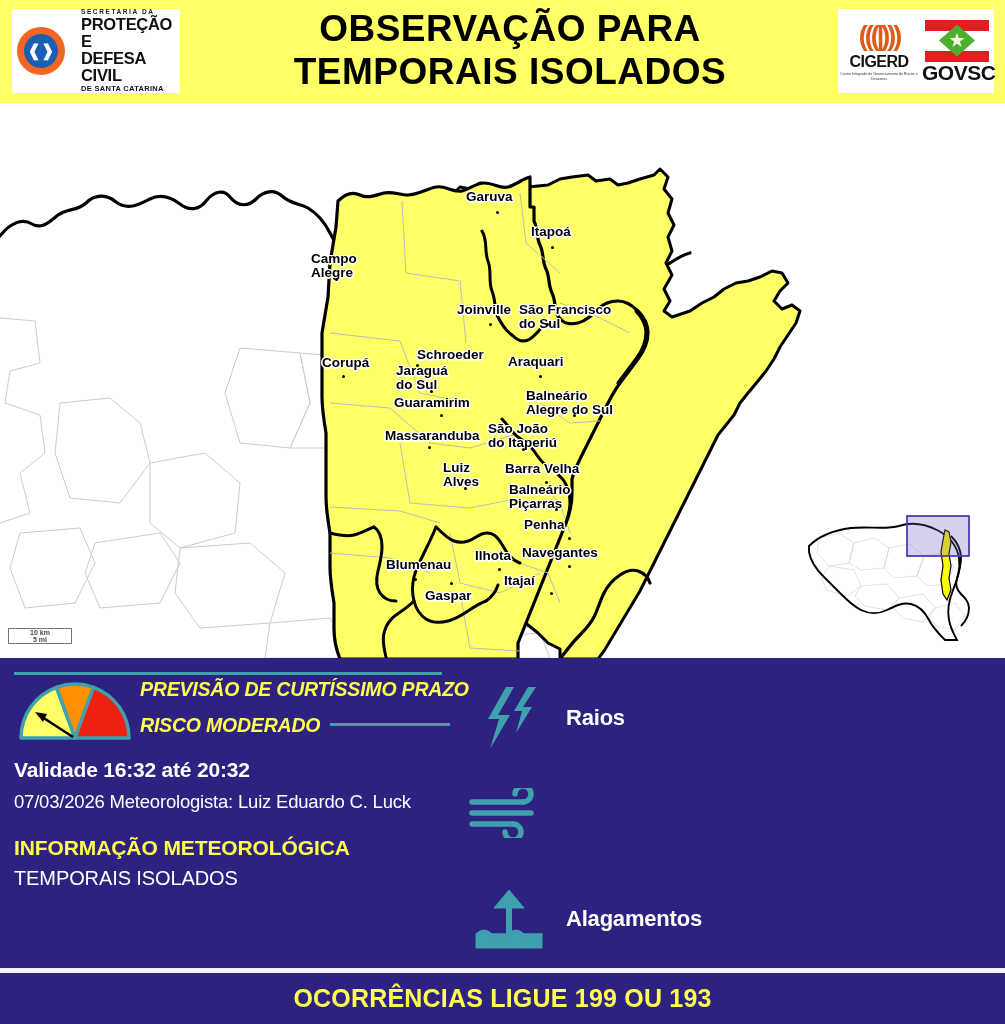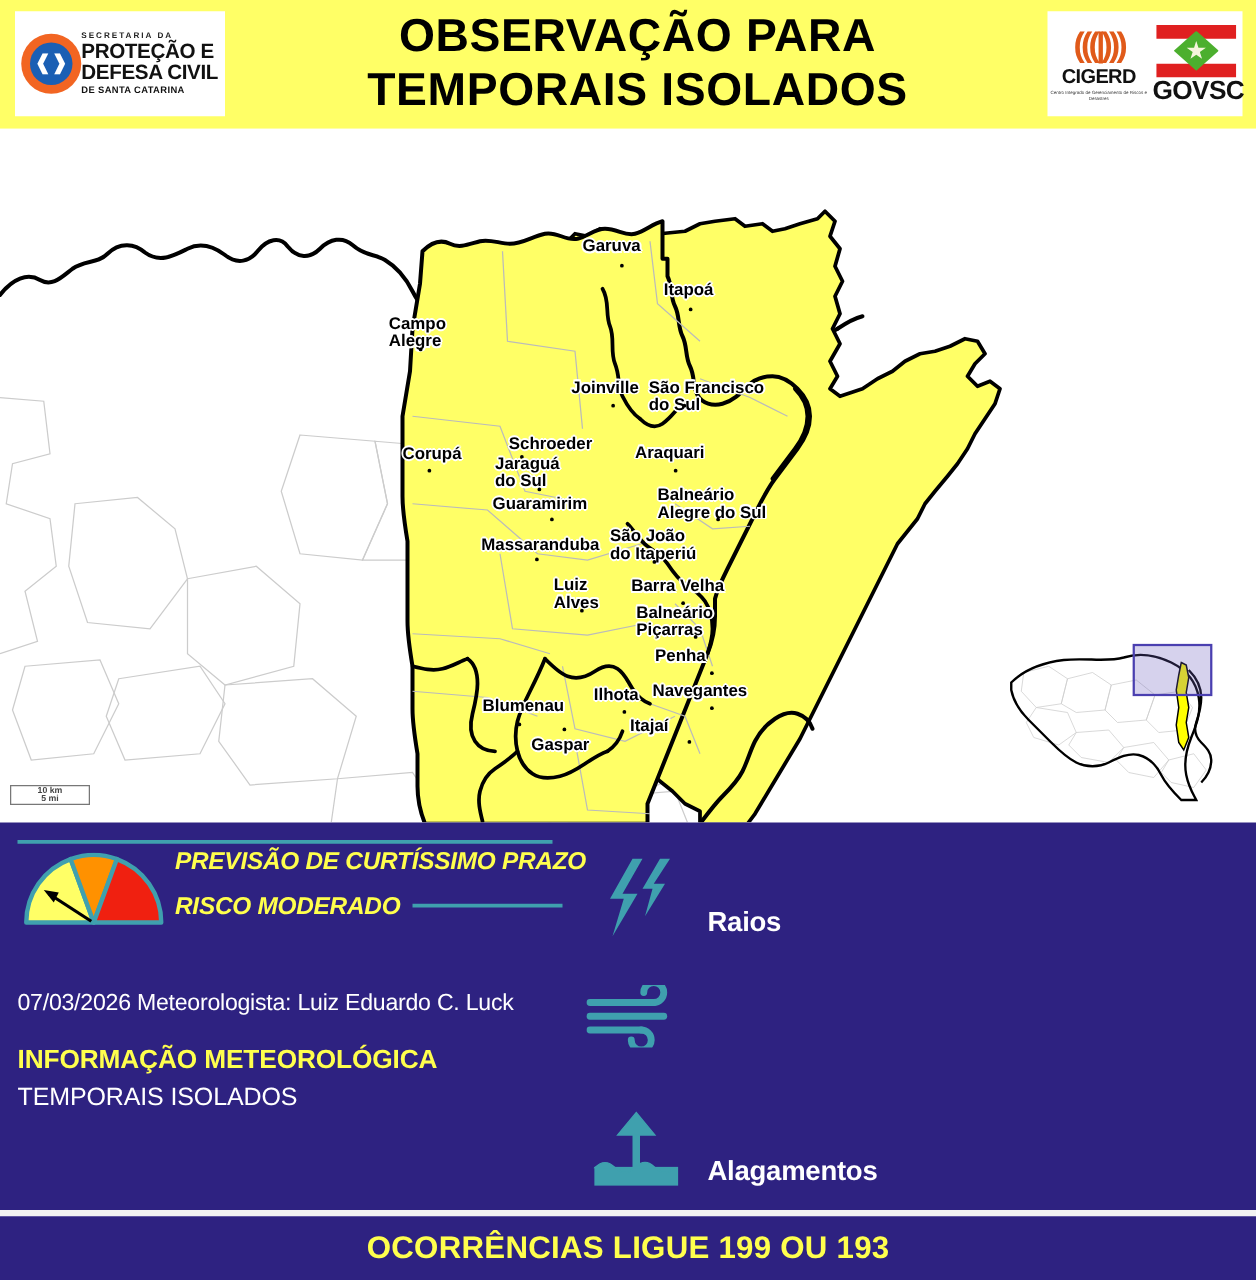--- a/index.html
+++ b/index.html
@@ -46,21 +46,21 @@
     width: 34px; height: 34px;
     border-radius: 50%;
     background: #1a5fb4;
     display: flex; align-items: center; justify-content: center;
     color: #ffffff;
     font-size: 16px;
     font-weight: bold;
     line-height: 1;
   }
   #logo-left-text {
-    margin-left: 0;
+    margin-left: 16px;
     line-height: 1;
   }
   .ll-sec {
     font-size: 6.5px;
     letter-spacing: 1.6px;
     color: #222222;
     font-weight: bold;
   }
   .ll-main {
     font-size: 16.5px;
@@ -261,21 +261,21 @@
     left: 14px; top: 209px;
     font-size: 20px;
     color: #ffffff;
     letter-spacing: -0.1px;
   }
 
   
   .hazard {
     position: absolute;
     display: flex;
-    align-items: flex-end;
+    align-items: center;
   }
   .hazard-icon {
     width: 82px;
     display: flex;
     align-items: center;
     justify-content: center;
     flex: 0 0 auto;
   }
   .hazard-label {
     font-size: 22px;
@@ -535,21 +535,21 @@
       <div class="city-dot" style="left: 335px; top: 278px;"></div>
       <div class="city-label" style="left: 457px; top: 303px;">
         <div>Joinville</div>
       </div>
       <div class="city-dot" style="left: 489px; top: 323px;"></div>
       <div class="city-label" style="left: 519px; top: 303px;">
         <div>São Francisco</div>
         <div>do Sul</div>
       </div>
       <div class="city-dot" style="left: 546px; top: 323px;"></div>
-      <div class="city-label" style="left: 375px; top: 348px; padding-left: 32px;">
+      <div class="city-label" style="left: 385px; top: 348px; padding-left: 32px;">
         <div>Schroeder</div>
       </div>
       <div class="city-dot" style="left: 416px; top: 364px;"></div>
       <div class="city-label" style="left: 322px; top: 356px;">
         <div>Corupá</div>
       </div>
       <div class="city-dot" style="left: 342px; top: 375px;"></div>
       <div class="city-label" style="left: 396px; top: 364px;">
         <div>Jaraguá</div>
         <div>do Sul</div>
@@ -632,20 +632,21 @@
     </div>
 
     <div id="gauge-caption">
       <div class="gauge-title">PREVISÃO DE CURTÍSSIMO PRAZO</div>
       <div id="risco-row">
         <div class="gauge-title">RISCO MODERADO</div>
         <div id="teal-line-risco"></div>
       </div>
     </div>
 
+    <div id="validade">Validade 16:32 até 20:32</div>
     <div id="meteorologista">07/03/2026 Meteorologista: Luiz Eduardo C. Luck</div>
     <div id="info-title">INFORMAÇÃO METEOROLÓGICA</div>
     <div id="info-text">TEMPORAIS ISOLADOS</div>
 
   </div>
 
   <div class="hazard" id="hazard-0">
     <div class="hazard-icon">
       <svg width="66" height="66" viewBox="0 0 66 66">
         <polygon points="30,2 12,34 23,34 14,64 34,30 22,30 38,2" fill="#3fa0ae"></polygon>

